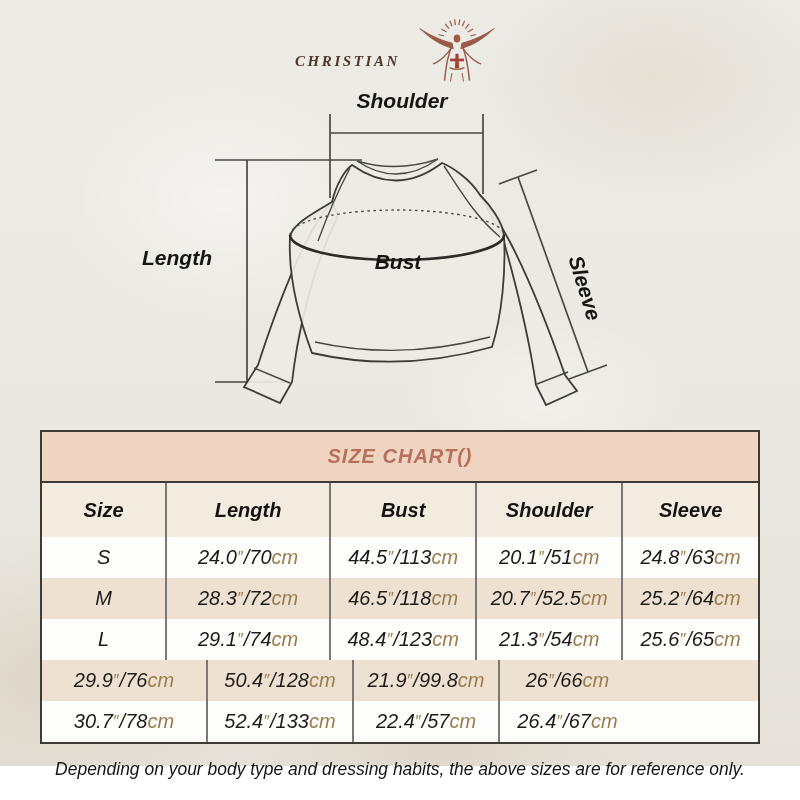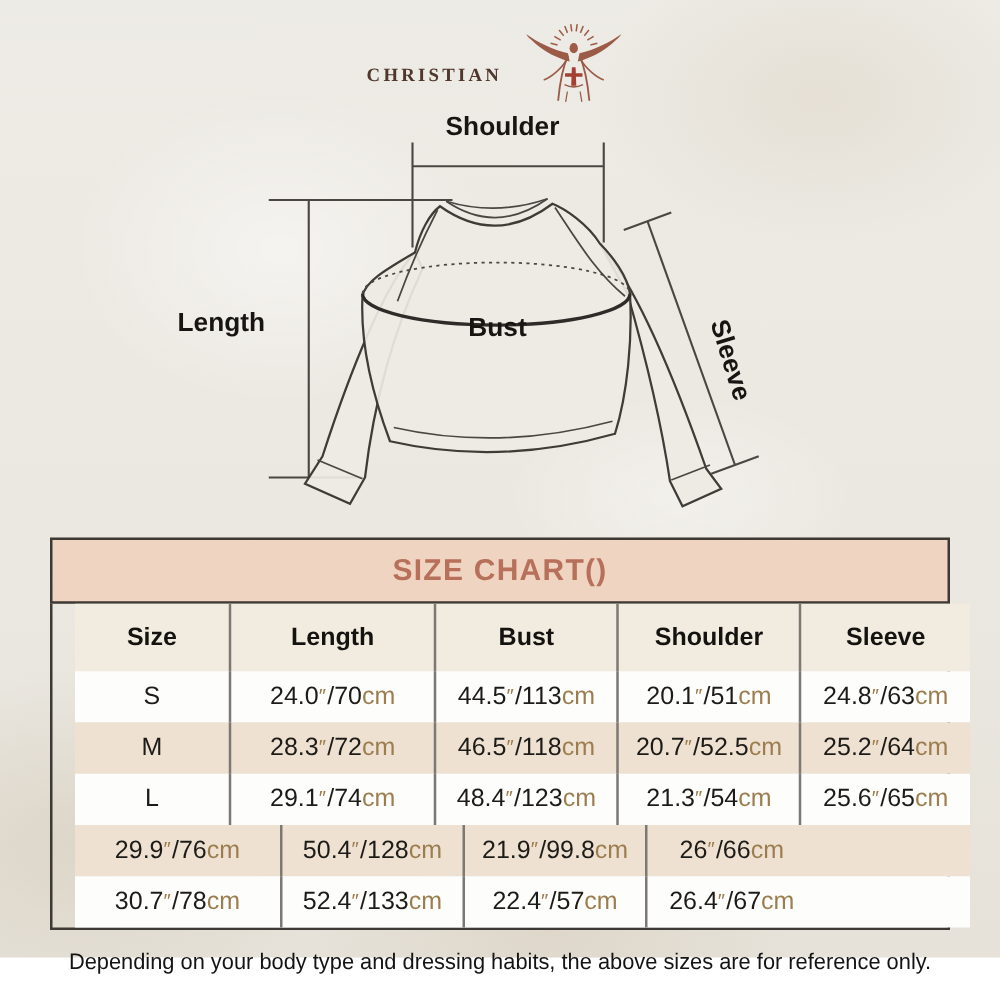--- a/index.html
+++ b/index.html
@@ -10,20 +10,21 @@
   }
   .page{
     position:absolute; inset:0; width:800px; height:766px;
     background:
       radial-gradient(260px 170px at 82% 10%, rgba(210,195,172,.28), transparent 70%),
       radial-gradient(300px 190px at 8% 88%, rgba(198,184,162,.32), transparent 72%),
       radial-gradient(280px 160px at 55% 97%, rgba(203,188,166,.30), transparent 70%),
       radial-gradient(240px 180px at 28% 26%, rgba(255,255,255,.45), transparent 70%),
       radial-gradient(200px 120px at 68% 52%, rgba(255,255,255,.35), transparent 70%),
       linear-gradient(180deg, #edebe5 0%, #ebe8e1 60%, #e6e2d9 100%);
+    font-style: italic;
   }
   
   .logo{
     position:absolute; top:8px; left:0; width:800px; height:80px;
     display:flex; justify-content:center; align-items:flex-end; gap:9px;
   }
   .logo-text{
     font-family:"Liberation Serif", serif;
     font-size:15px; letter-spacing:2.6px; color:#50362b; font-weight:bold;
     margin-bottom:18px; white-space:nowrap;
@@ -39,24 +40,24 @@
     font-family:"Liberation Sans", sans-serif; font-weight:bold;
     font-size:21px; fill:#171512;
   }
   
   .chart{ position:absolute; left:40px; top:430px; width:720px; }
   .band{
     height:53px; background:#f0d4c2; border:2px solid #3d3935;
     display:flex; align-items:center; justify-content:center;
     color:#b7705a; font-weight:bold; letter-spacing:1px; white-space:nowrap;
   }
-  .band .big{ font-size:24px; }
+  .band .big{ font-size:20px; }
   .band .small{ font-size:19px; letter-spacing:1.5px; }
   .tbody{ border:2px solid #3d3935; border-top:none; }
-  .trow{ display:flex; width:100%;margin-left:18px; }
+  .trow{ display:flex; width:100%; }
   .trow.head{ height:54px; background:#f2ebe0; font-weight:bold; font-size:20px; color:#151310; }
   .trow.data{ height:41px; font-size:20px; color:#1d1b18; }
   .trow.data.alt{ background:#eee1d1; }
   .trow.data.plain{ background:#fdfdfb; }
   .tcell{
     display:flex; align-items:center; justify-content:center;
     border-left:2px solid #7c7874; white-space:nowrap;
   }
   .tcell:first-child{ border-left:none; }
   .c0{ width:17.2%; } .c1{ width:22.9%; } .c2{ width:20.4%; } .c3{ width:20.4%; } .c4{ width:19.1%; }

